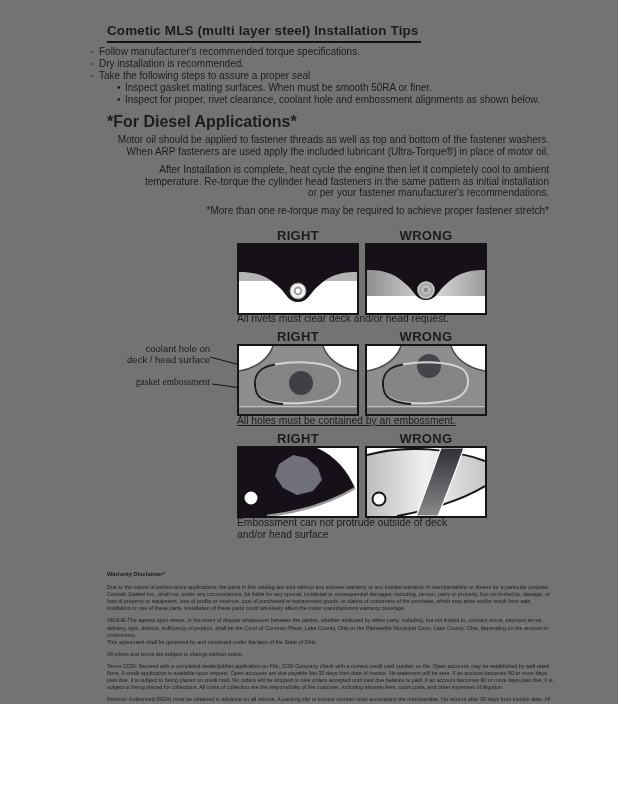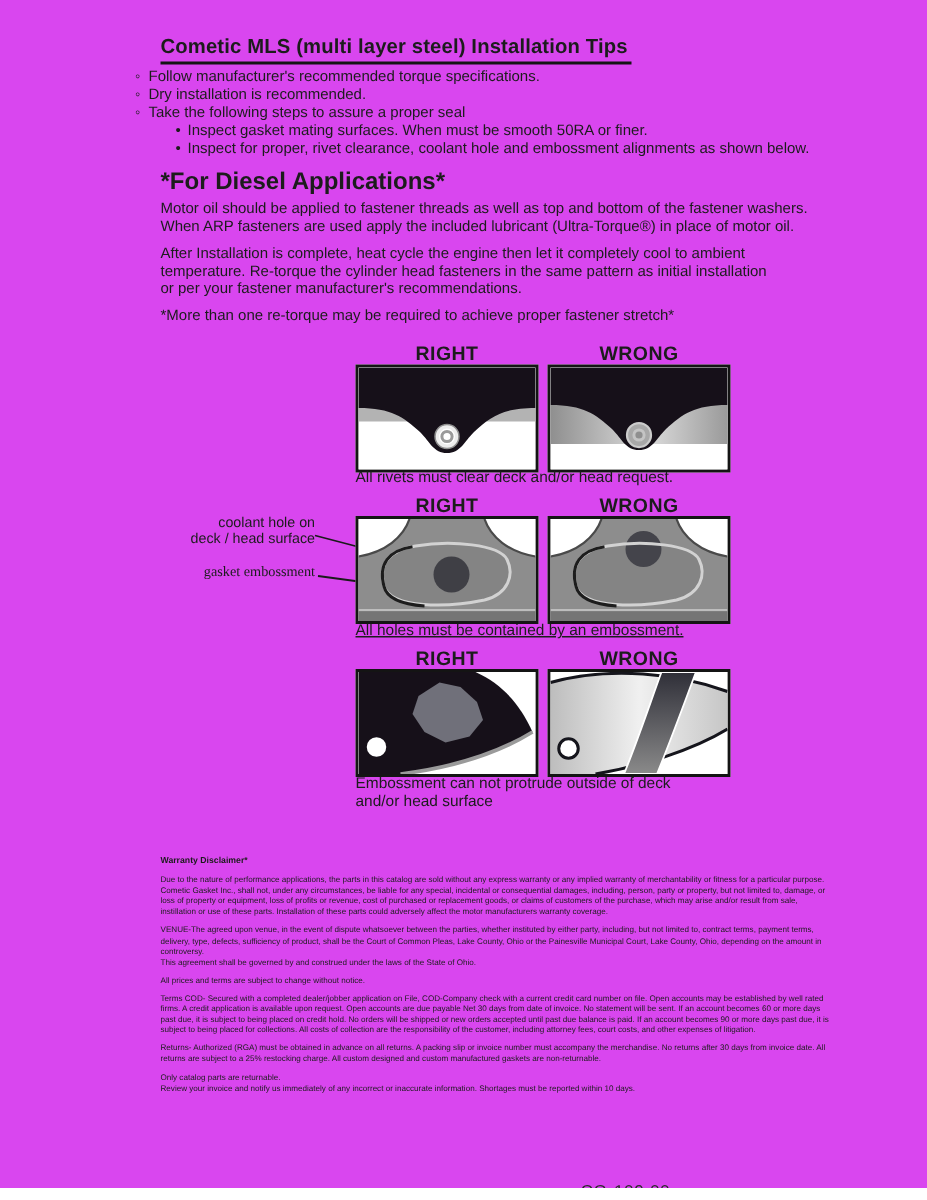--- a/index.html
+++ b/index.html
@@ -1,32 +1,32 @@
 <!DOCTYPE html>
 <html><head>
 <meta charset="utf-8">
 <style>
   * { margin:0; padding:0; box-sizing:border-box; }
   html,body { background:#ffffff; }
   body { font-family:"Liberation Sans", sans-serif; color:#1c1c1c; }
-  .page { position:relative; width:618px; height:792px; background:#d946ef; overflow:hidden; }
+  .page { position:relative; width:618px; height:704px; background:#737373; overflow:hidden; }
 
   .title { position:absolute; left:107px; top:23px; font-size:13.5px; font-weight:bold;
            border-bottom:2px solid #141414; padding-bottom:3px; padding-right:3px; letter-spacing:0.1px; }
 
   .tips { position:absolute; left:90px; top:46px; width:460px; list-style:none;
           font-size:10px; line-height:11.9px; }
   .tips li { position:relative; padding-left:9px; }
   .tips li.lvl1::before { content:"◦"; position:absolute; left:0; top:0; }
   .tips li.lvl2 { margin-left:27px; padding-left:8px; }
   .tips li.lvl2::before { content:"•"; position:absolute; left:0; top:0; }
 
   .diesel { position:absolute; left:107px; top:116px; width:442px; font-size:10px; line-height:11.4px; }
   .diesel h2 { font-size:16px; font-weight:bold; margin-bottom:7px; }
-  .diesel p { margin-top:7px; }
+  .diesel p { margin-top:7px;text-align:right; }
   .ws { white-space:pre-line; }
 
   .fig-label { position:absolute; width:122px; text-align:center; font-size:13px; font-weight:bold; letter-spacing:0.3px; }
   .box { position:absolute; width:122px; height:72px; border:2px solid #141414; background:#fff; }
   .box svg { display:block; }
   .fig-caption { position:absolute; font-size:10.3px; line-height:11.5px; }
 
   .lbl-r1 { left:237px; top:228px; } .lbl-w1 { left:365px; top:228px; }
   .box-r1 { left:237px; top:243px; } .box-w1 { left:365px; top:243px; }
   .cap-1  { left:237px; top:313px; width:310px; }

